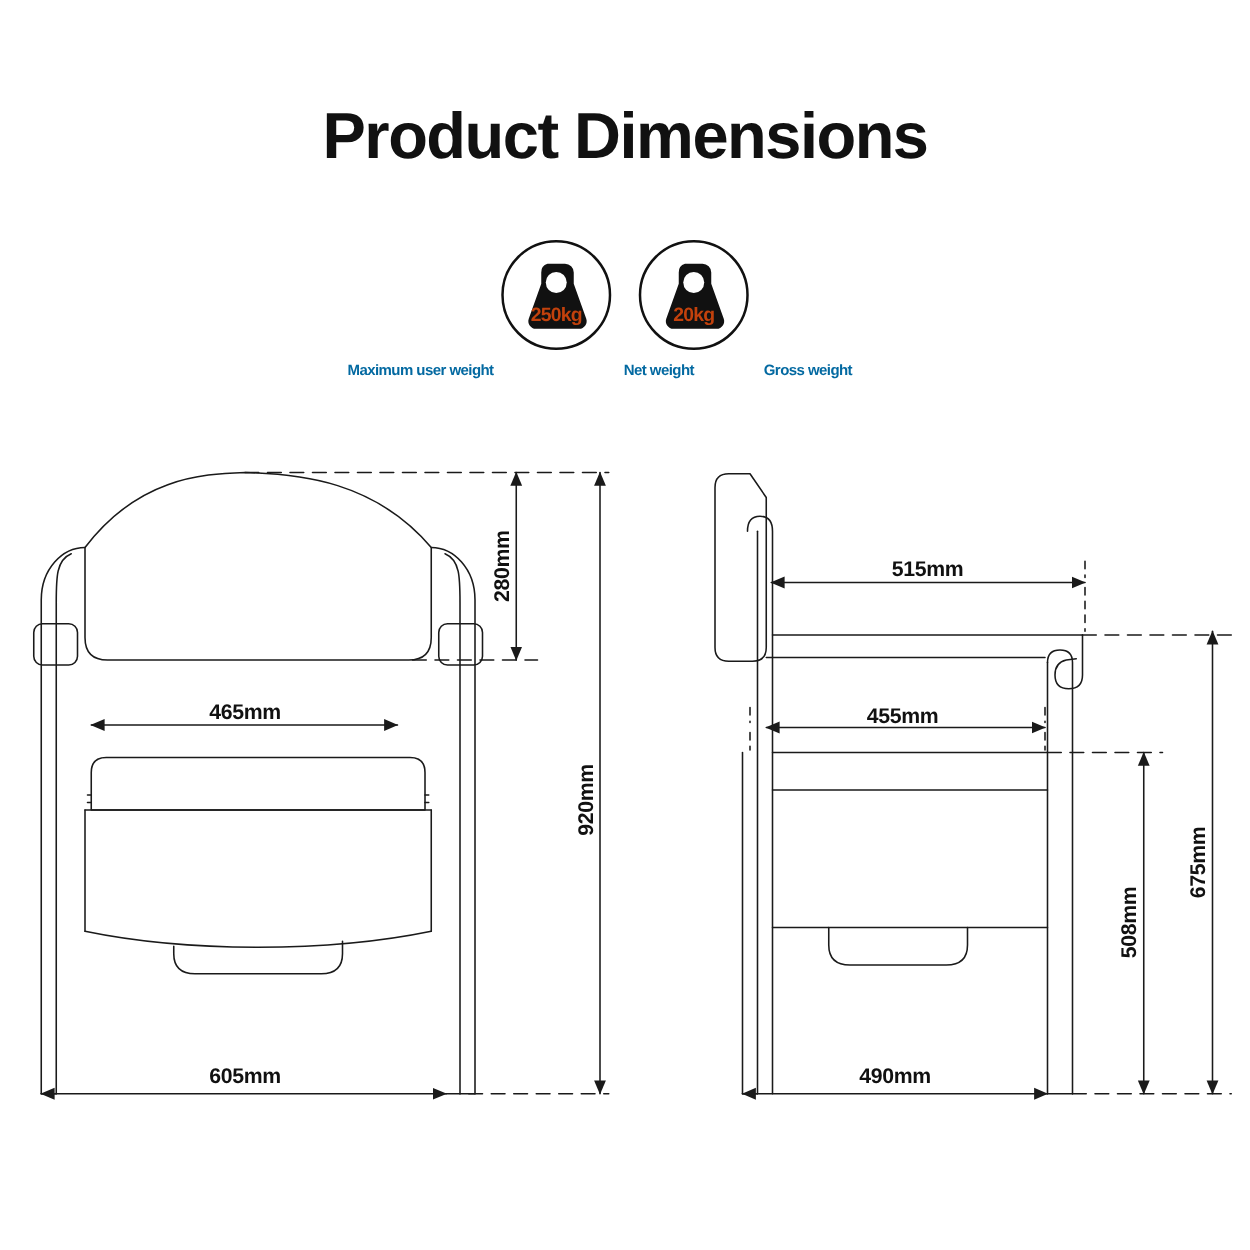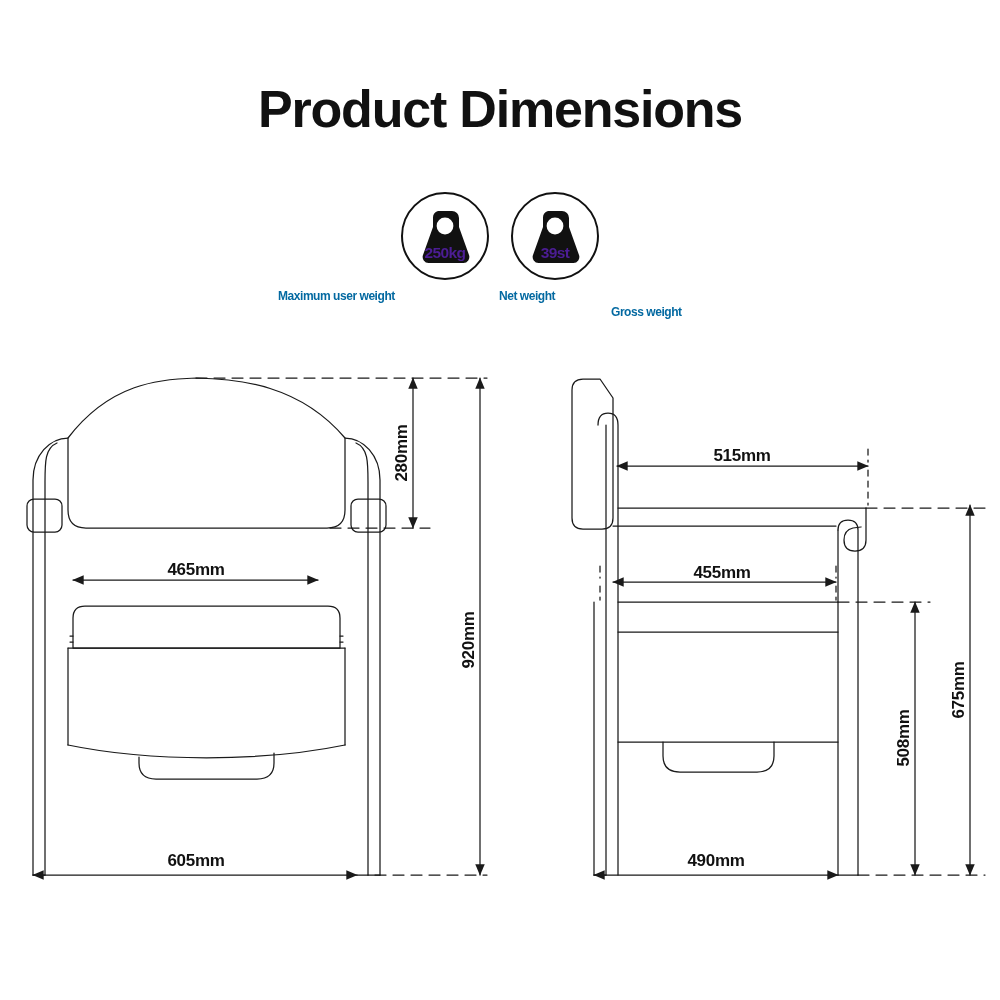--- a/index.html
+++ b/index.html
@@ -39,39 +39,39 @@
     display:flex;align-items:center;justify-content:center;
   }
   .badge svg{display:block;}
   .badge-text{
     position:absolute;
     left:0;width:100%;
     top:50px;
     text-align:center;
     font-size:15.5px;
     font-weight:bold;
-    color:#4c1d95;
+    color:#c2410c;
     letter-spacing:-0.6px;
     pointer-events:none;
   }
   .badge-labels{
     position:absolute;top:290px;left:0;width:1000px;height:24px;
   }
   .badge-label{
     position:absolute;
     font-size:12px;
     font-weight:bold;
     letter-spacing:-0.45px;
     color:#0369a1;
     white-space:nowrap;
     line-height:1;
   }
   .bl-max{left:278px;top:0;}
   .bl-net{left:499px;top:0;text-align:center;}
-  .bl-gross{left:611px;top:16px;}
+  .bl-gross{left:611px;top:0;}
 
   
   #drawing{position:absolute;top:0;left:0;width:1000px;height:1000px;}
   #drawing svg{display:block;width:1000px;height:1000px;}
 
   .dimlabel{
     font-family:"Liberation Sans","DejaVu Sans",sans-serif;
     font-size:17px;
     font-weight:bold;
     fill:#111111;
@@ -90,31 +90,31 @@
     <div class="badge">
       <span>
         <svg width="62" height="58" viewBox="0 0 62 58" aria-hidden="true">
           <path d="M24 4 h14 a7 7 0 0 1 7 7 v9 l10 28 a6 6 0 0 1 -5.6 8 H14.6 A6 6 0 0 1 9 48 L19 20 v-9 A7 7 0 0 1 24 4 Z" fill="#111111"></path>
           <circle cx="31" cy="19" r="8.4" fill="#ffffff"></circle>
         </svg>
       </span>
       <span class="badge-text">250kg</span>
     </div>
 
+
+
     <div class="badge">
       <span>
         <svg width="62" height="58" viewBox="0 0 62 58" aria-hidden="true">
           <path d="M24 4 h14 a7 7 0 0 1 7 7 v9 l10 28 a6 6 0 0 1 -5.6 8 H14.6 A6 6 0 0 1 9 48 L19 20 v-9 A7 7 0 0 1 24 4 Z" fill="#111111"></path>
           <circle cx="31" cy="19" r="8.4" fill="#ffffff"></circle>
         </svg>
       </span>
-      <span class="badge-text">39st</span>
+      <span class="badge-text">20kg</span>
     </div>
-
-
 
   </div>
 
   <div class="badge-labels">
     <div class="badge-label bl-max">Maximum user weight</div>
     <div class="badge-label bl-net">Net weight</div>
     <div class="badge-label bl-gross">Gross weight</div>
   </div>
 
   <div id="drawing">

